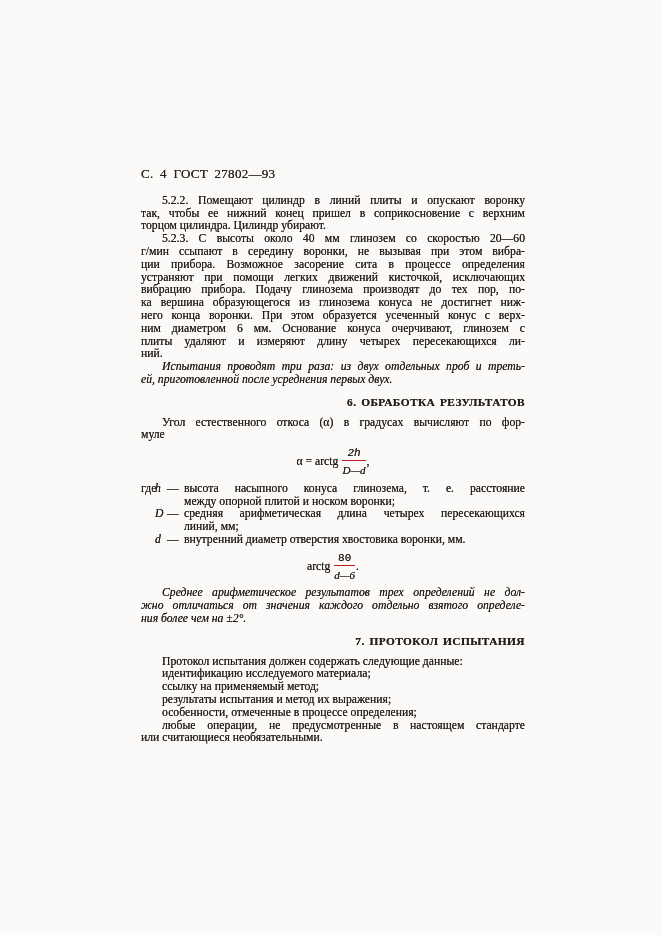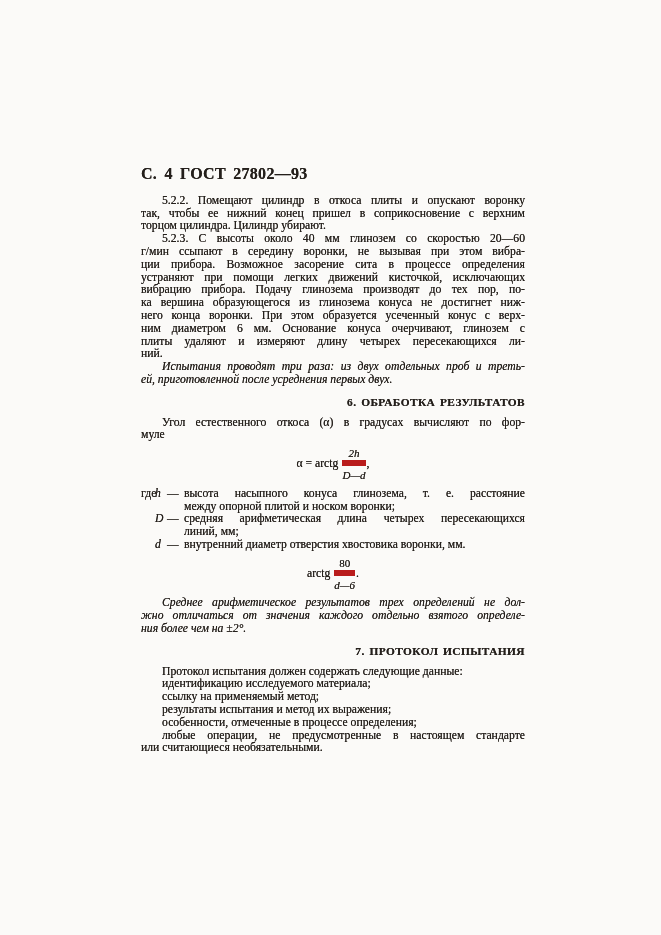--- a/index.html
+++ b/index.html
@@ -8,54 +8,54 @@
     background:#fbfaf8;overflow:hidden;
   }
   .page-content{
     position:absolute;left:141px;top:168px;width:384px;
     color:#241f1b;
     font-family:"Liberation Serif","DejaVu Serif",serif;
     font-size:11.7px;line-height:12.8px;
     text-shadow:0 0 0.35px rgba(36,31,27,.9);
   }
   .running-header{
-    font-weight:bold;font-size:16px;letter-spacing:.3px;word-spacing:3px;
+    font-weight:normal;font-size:13px;letter-spacing:.3px;word-spacing:3px;
     margin:0 0 14px 0;
   }
   .para .tl{text-align:justify;text-align-last:justify;}
   .para .tl:last-child{text-align-last:left;}
   .para.indent .tl:first-child{text-indent:21px;}
   .italic{font-style:italic;}
   .section-heading{
     font-weight:bold;text-align:right;
     font-size:11.4px;letter-spacing:.4px;word-spacing:1.5px;
     margin:9px 0 8px 0;
   }
   .formula{text-align:center;margin:5px 0 6px 0;}
   .frac{
     display:inline-block;vertical-align:middle;text-align:center;
     line-height:1.12;margin:0 1px 0 4px;font-size:11px;
   }
-  .frac .num{display:block;padding:0 3px 1px 3px;border-bottom:6px solid #b91c1c;}
+  .frac .num{display:block;padding:0 3px 1px 3px;border-bottom:1px solid #b91c1c;font-family:Liberation Mono, monospace;}
   .frac .den{display:block;padding-top:3px;}
   .it{font-style:italic;}
   .defrow{position:relative;padding-left:43px;}
   .def-where{position:absolute;left:0;top:0;}
   .def-sym{position:absolute;left:14px;top:0;font-style:italic;}
   .def-dash{position:absolute;left:26px;top:0;}
 </style>
 </head>
 <body>
 
 <div class="page-content">
 
   <div class="running-header">С. 4 ГОСТ 27802—93</div>
 
   <div class="para indent">
-      <div class="tl">5.2.2. Помещают цилиндр в откоса плиты и опускают воронку</div>
+      <div class="tl">5.2.2. Помещают цилиндр в линий плиты и опускают воронку</div>
       <div class="tl">так, чтобы ее нижний конец пришел в соприкосновение с верхним</div>
       <div class="tl">торцом цилиндра. Цилиндр убирают.</div>
     </div>
 
   <div class="para indent">
       <div class="tl">5.2.3. С высоты около 40 мм глинозем со скоростью 20—60</div>
       <div class="tl">г/мин ссыпают в середину воронки, не вызывая при этом вибра-</div>
       <div class="tl">ции прибора. Возможное засорение сита в процессе определения</div>
       <div class="tl">устраняют при помощи легких движений кисточкой, исключающих</div>
       <div class="tl">вибрацию прибора. Подачу глинозема производят до тех пор, по-</div>

